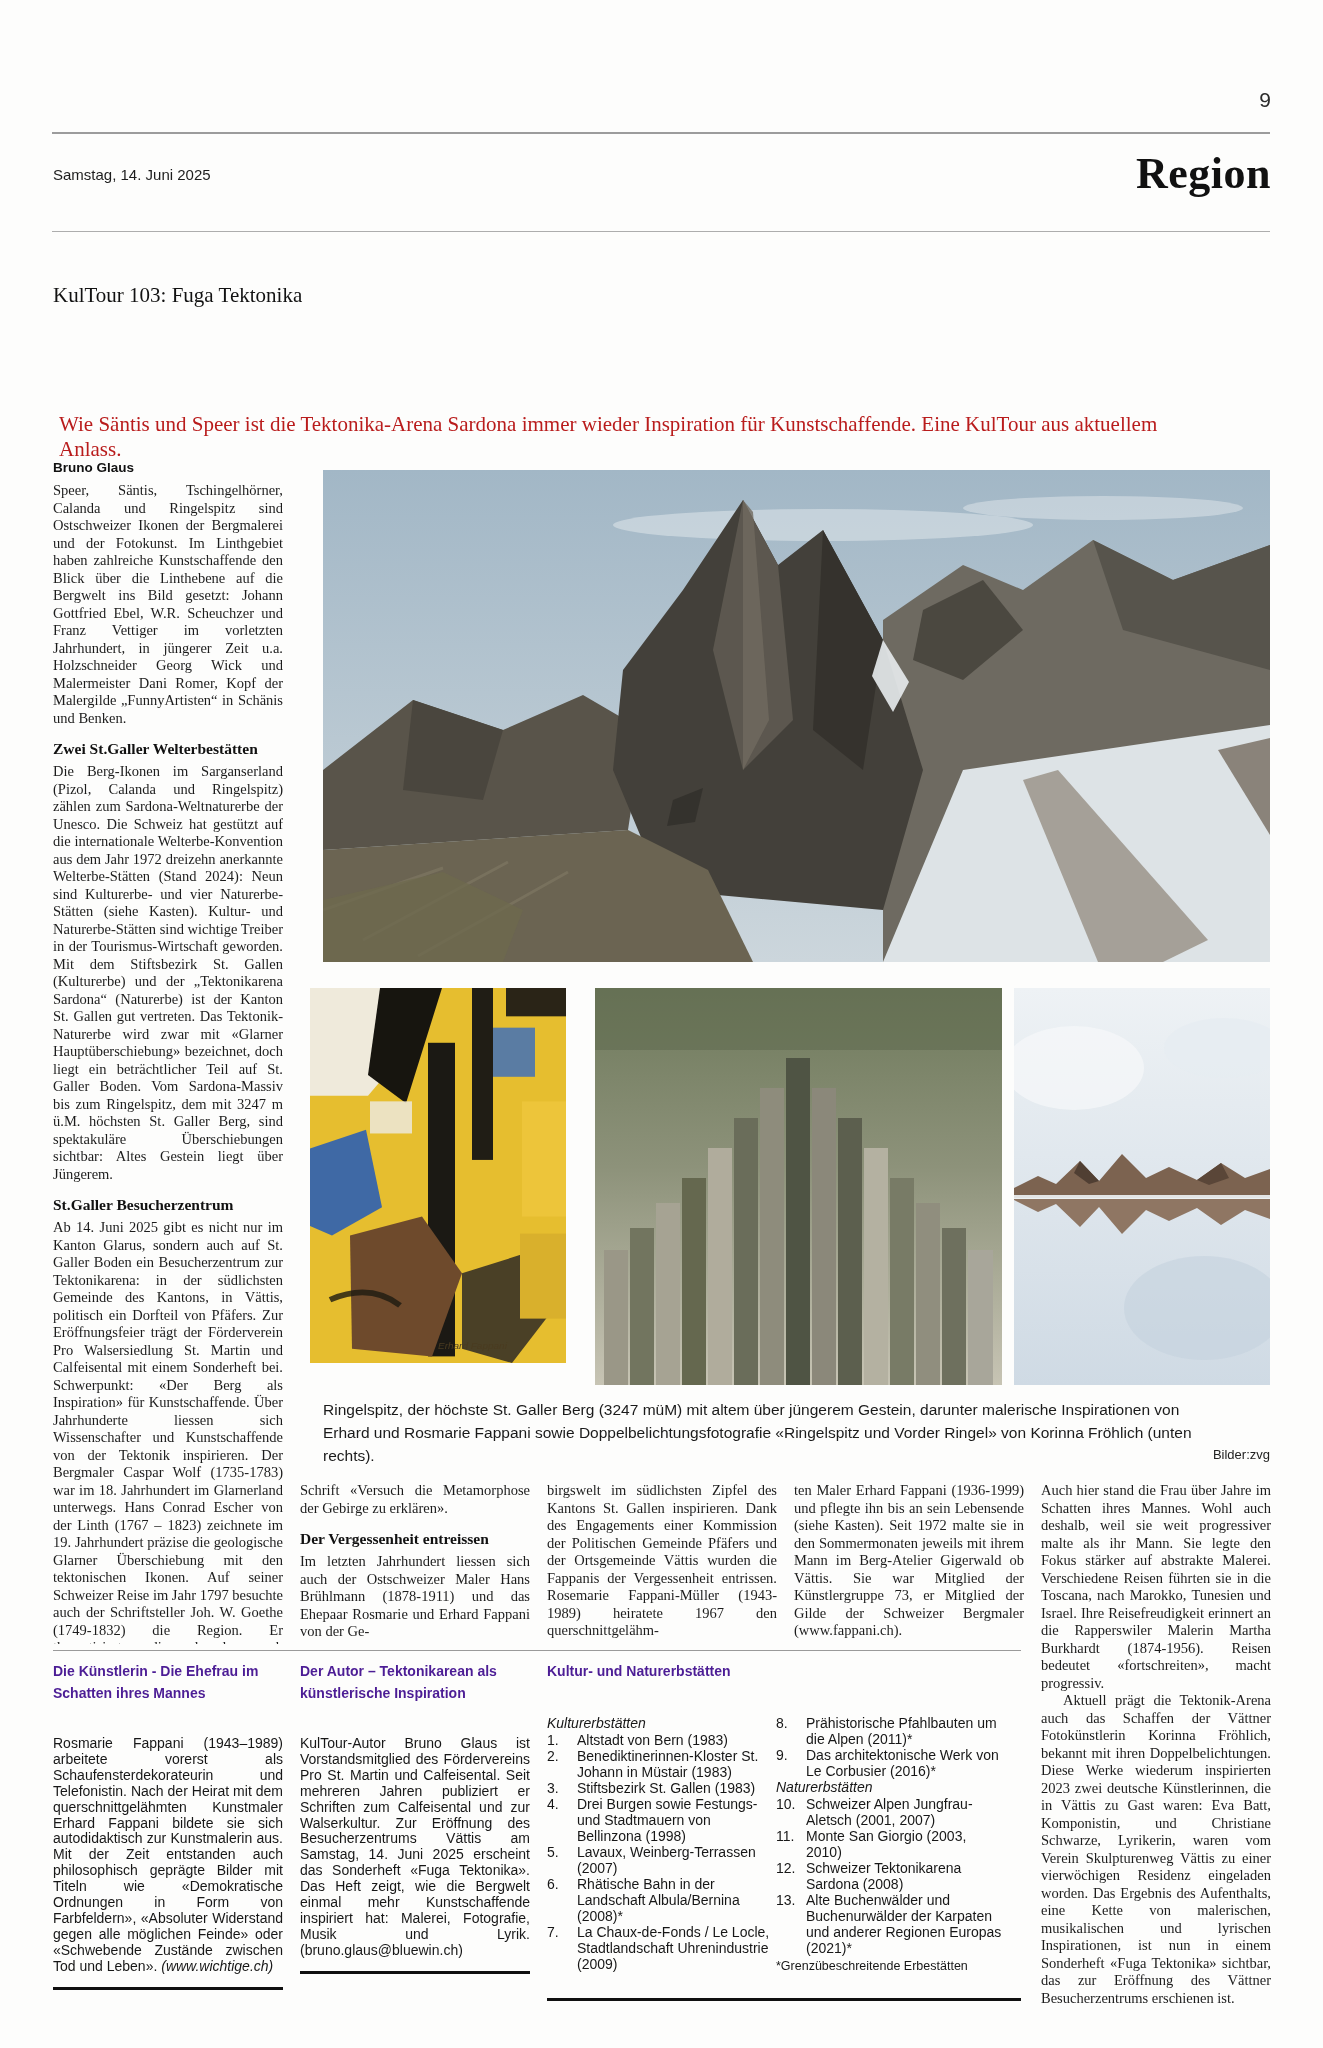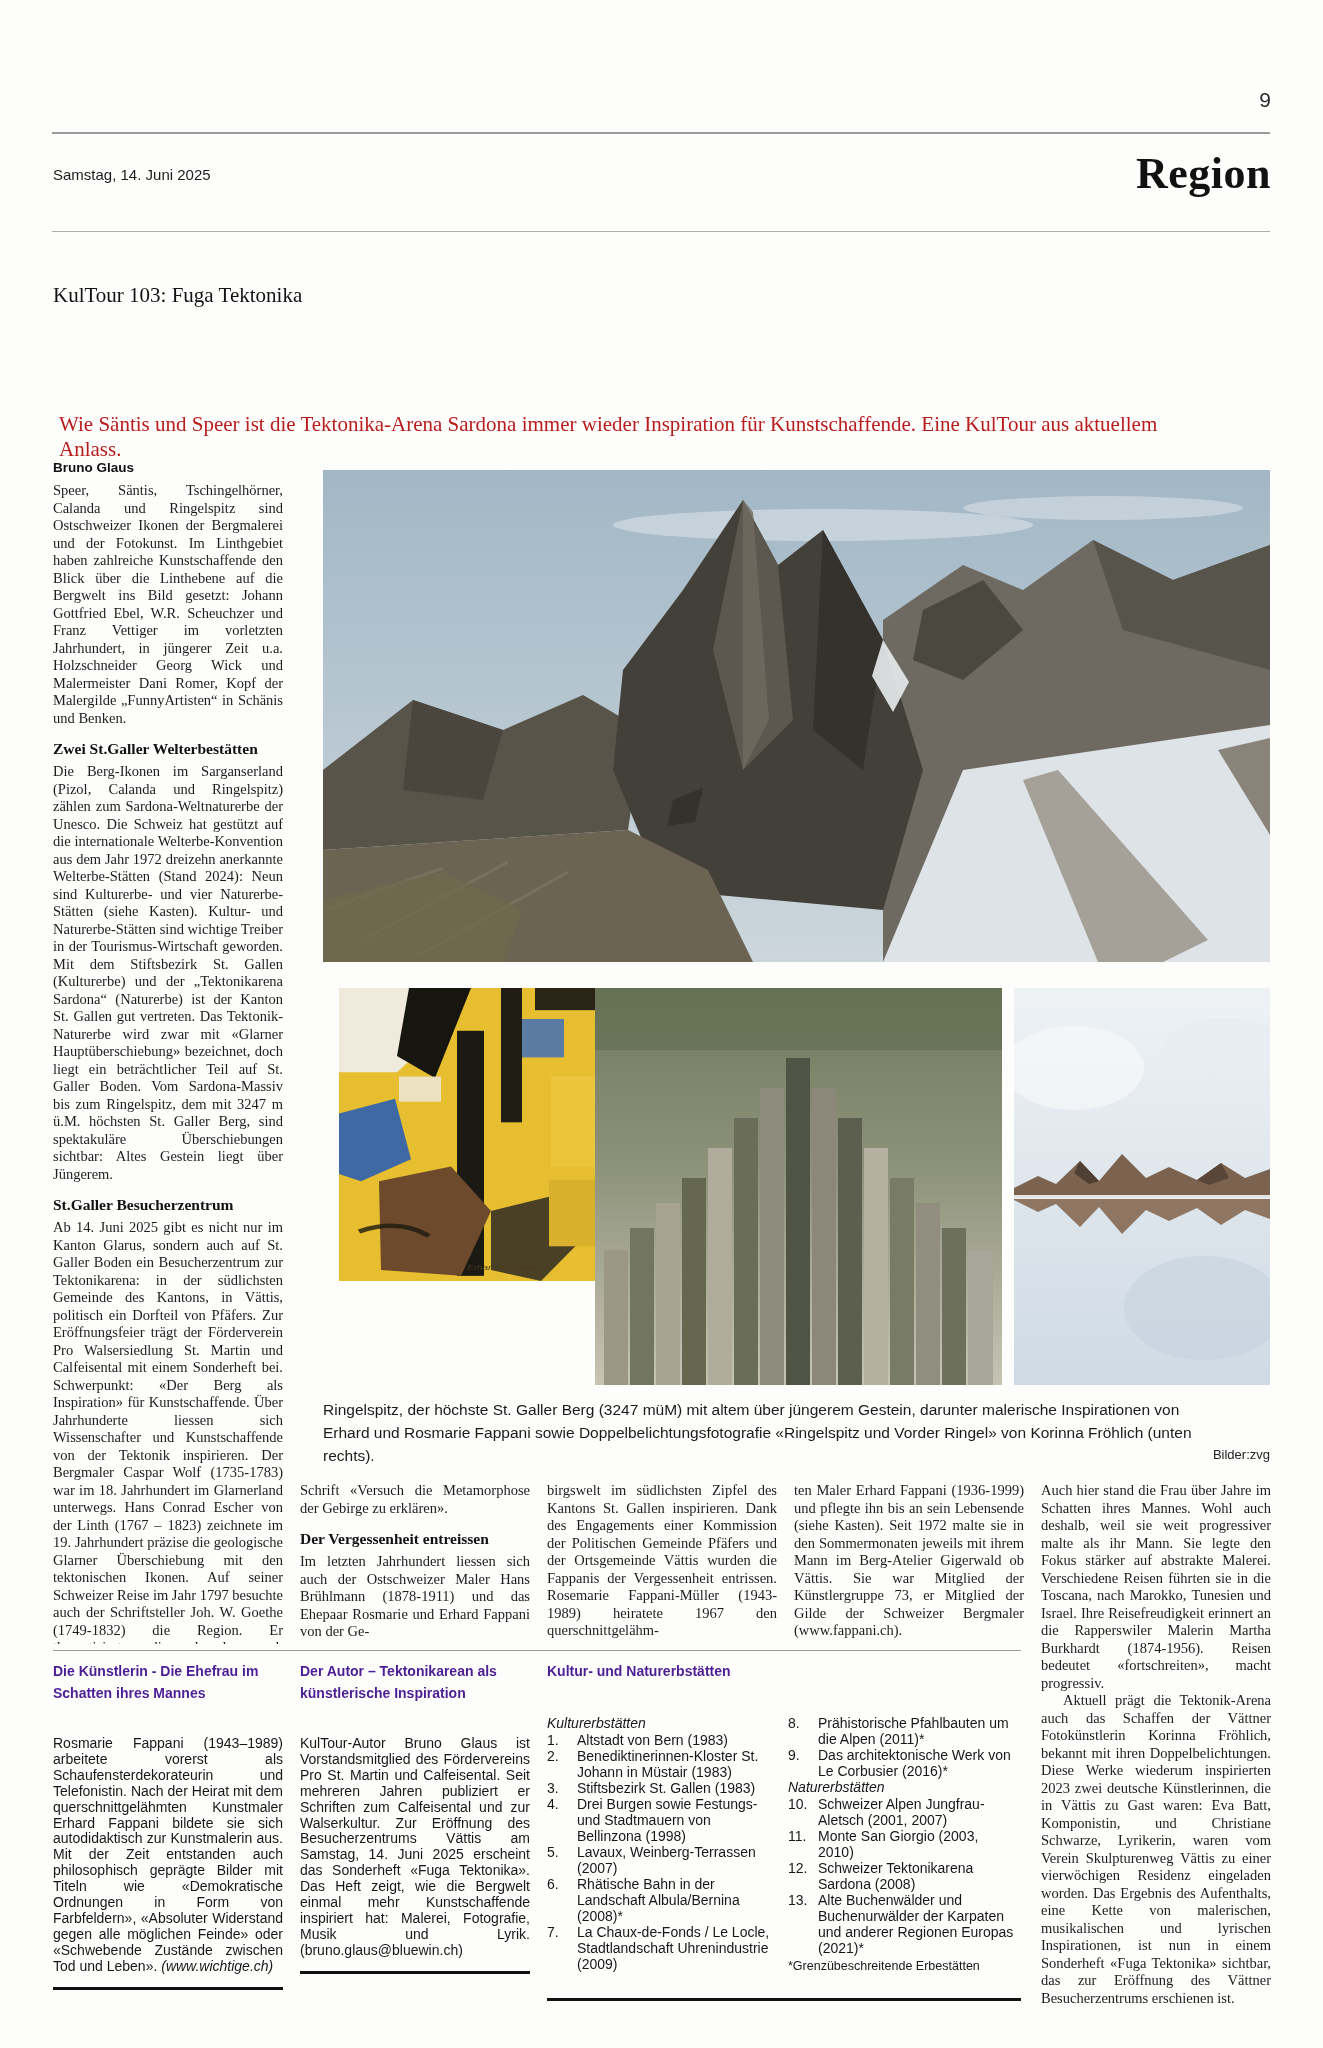--- a/index.html
+++ b/index.html
@@ -33,39 +33,39 @@
   .midcol{top:1482px;height:165px;overflow:visible;}
   .col2{left:300px;}
   .col3{left:547px;}
   .col4{left:794px;}
   .col5{left:1041px;top:1482px;}
   .indent{text-indent:22px;}
   
   .img{position:absolute;overflow:hidden;}
   .img svg{display:block;width:100%;height:100%;}
   .photo-main{left:323px;top:470px;width:947px;height:492px;}
-  .art1{left:339px;top:988px;width:256px;height:293px;}
+  .art1{left:310px;top:988px;width:256px;height:375px;}
   .art2{left:595px;top:988px;width:407px;height:397px;}
   .art3{left:1014px;top:988px;width:256px;height:397px;}
   
   .caption{position:absolute;left:323px;top:1398px;width:947px;font-family:"Liberation Sans",sans-serif;
     font-size:15.5px;line-height:23px;color:#1a1a1a;}
   .caption p{margin:0;width:900px;}
   .credit{position:absolute;right:0;bottom:1px;font-size:13px;color:#222;}
   
   .boxrule{position:absolute;left:53px;top:1650px;width:968px;height:1px;background:#9a9a9a;}
   .infobox{position:absolute;top:1661px;font-family:"Liberation Sans",sans-serif;color:#171717;
     border-bottom:3px solid #101010;padding-bottom:12px;}
   .infobox h2{margin:0 0 32px;font-size:14px;line-height:21.5px;font-weight:700;color:#4c1d95;}
   .infobox .boxbody{margin:0;font-size:14px;line-height:15.9px;text-align:justify;hyphens:auto;}
   .infobox .boxlink{font-style:italic;}
   .box1{left:53px;width:230px;}
   .box2{left:300px;width:230px;}
   .box3{left:547px;width:474px;}
-  .erb-wrap{display:flex;gap:13px;}
+  .erb-wrap{display:flex;gap:1px;}
   .erb-col{width:228px;font-size:14px;line-height:16px;}
   .erb-label{font-style:italic;margin:0 0 1px;}
   .erb-item{display:flex;}
   .erb-num{flex:0 0 30px;}
   .erb-txt{flex:1;}
   .footnote{font-size:12.5px;margin-top:2px;}
 </style>
 </head>
 <body>
 

